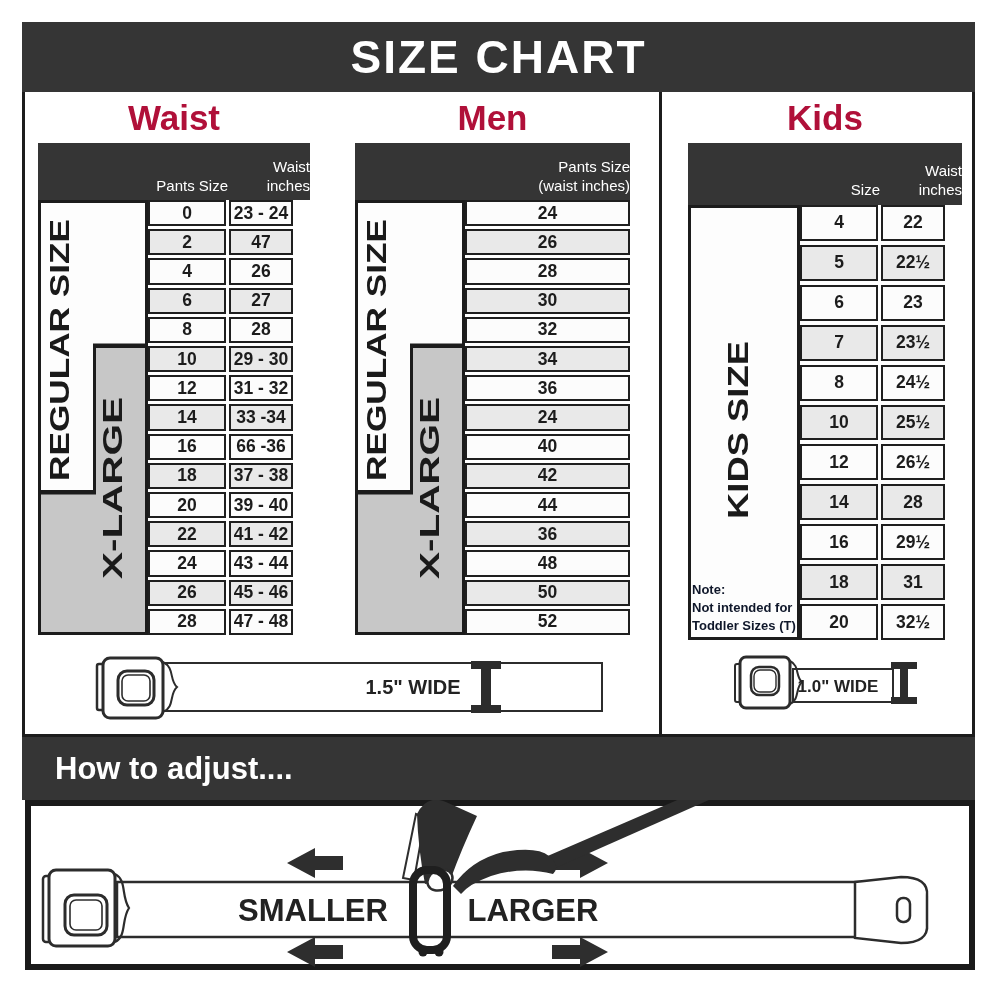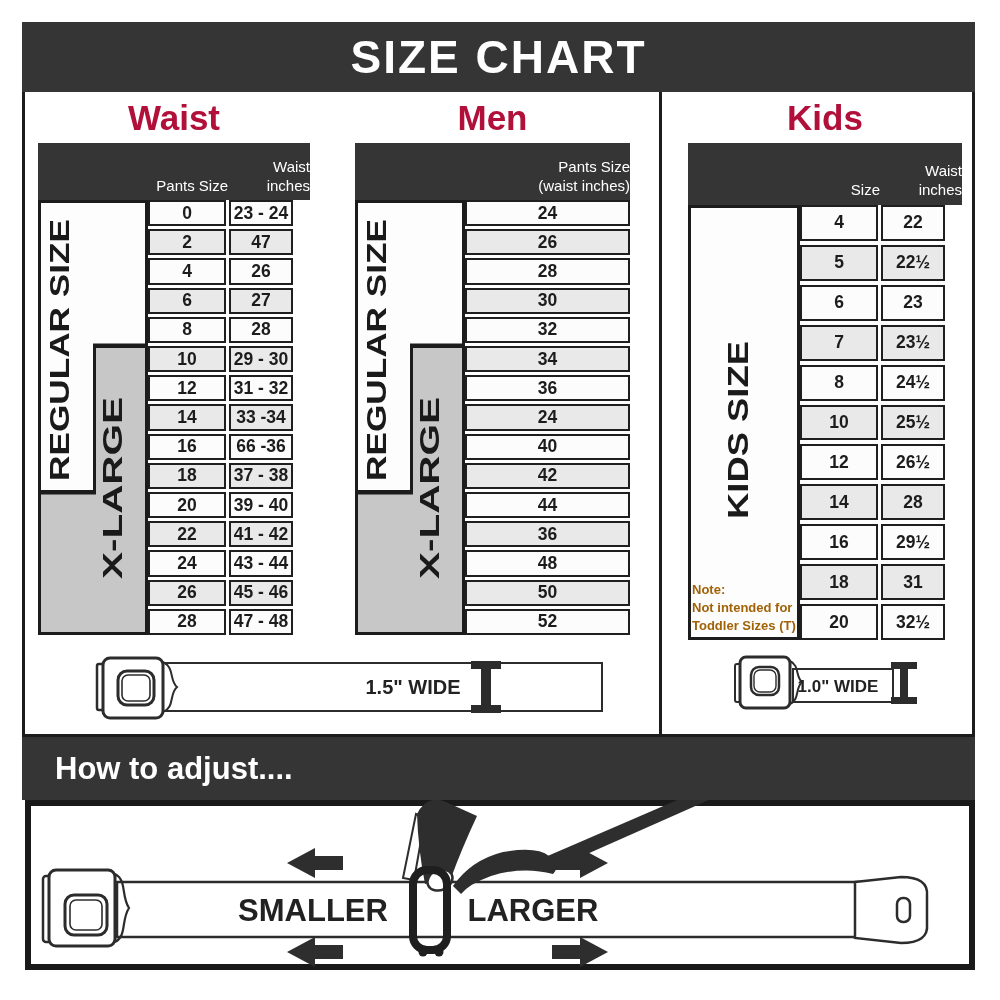--- a/index.html
+++ b/index.html
@@ -42,21 +42,21 @@
   #kids-rows{left:800px;top:205px;width:162px;height:435px;row-gap:4px;}
   .trow{display:flex;gap:3px;height:100%;}
   .cell{border:2px solid #1f1f1f;box-sizing:border-box;background:#fcfcfc;
     display:flex;align-items:center;justify-content:center;
     font-weight:bold;font-size:17.5px;height:100%;}
   .c1{width:78px;} .c2{width:64px;} .cm{width:165px;}
   .alt .cell{background:#e9e9e9;}
   
   .band-text{font-family:"Liberation Sans",sans-serif;font-weight:bold;fill:#1a1a1a;}
   
-  #kids-note{left:692px;top:581px;width:108px;font-size:13px;font-weight:600;line-height:18px;color:#a16207;}
+  #kids-note{left:692px;top:581px;width:108px;font-size:13px;font-weight:600;line-height:18px;color:#0f172a;}
   
   #adjust-banner{left:22px;top:737px;width:953px;height:63px;background:var(--dark);
     display:flex;align-items:center;padding-left:33px;box-sizing:border-box;}
   #adjust-banner .t{color:#fff;font-size:31px;font-weight:bold;}
   #adjust-box{left:25px;top:800px;width:950px;height:170px;}
   .belt-label{font-family:"Liberation Sans",sans-serif;font-weight:bold;fill:#222;}
 </style>
 </head>
 <body>
 

